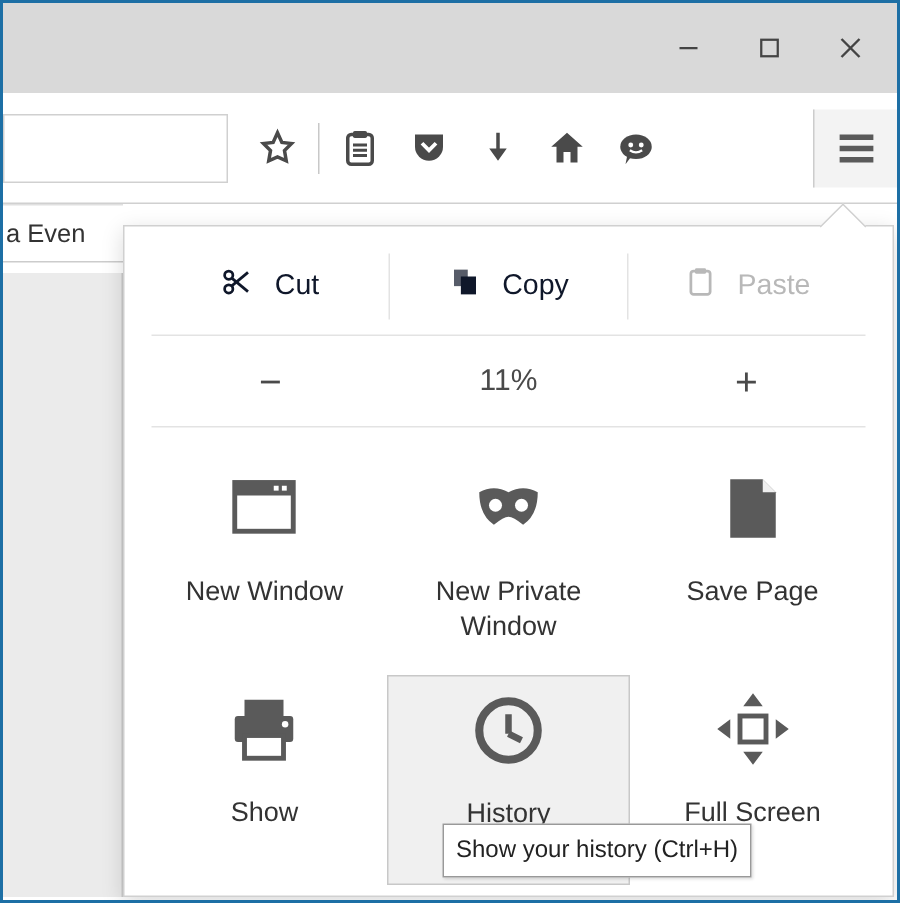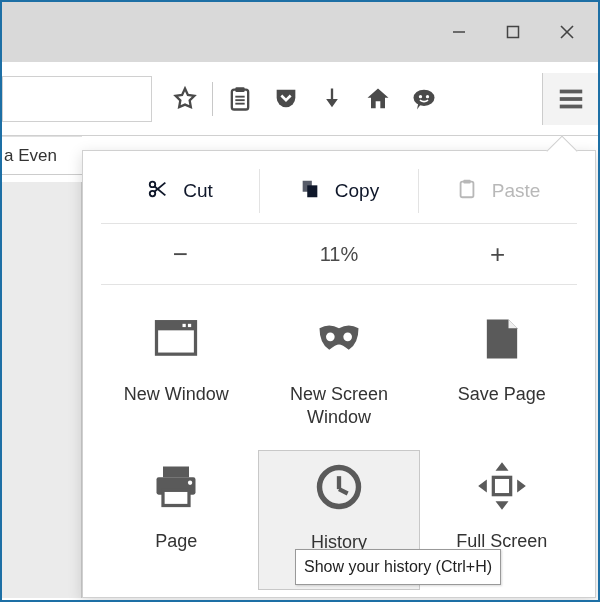--- a/index.html
+++ b/index.html
@@ -327,21 +327,21 @@
     </div>
 
     <div class="grid-cell">
       <div class="grid-icon">
         <svg viewBox="0 0 48 48">
             <path fill="currentColor" d="M6 14q9-5 18 0q9-5 18 0q0 14-9 20q-6-5-9-5t-9 5Q6 28 6 14z"></path>
             <circle cx="16" cy="22" r="4" fill="#fff"></circle>
             <circle cx="32" cy="22" r="4" fill="#fff"></circle>
           </svg>
       </div>
-      <div class="grid-label">New Screen Window</div>
+      <div class="grid-label">New Private Window</div>
     </div>
 
     <div class="grid-cell">
       <div class="grid-icon">
         <svg viewBox="0 0 48 48">
             <path fill="currentColor" d="M10 6h20l8 8v28H10z"></path>
             <path fill="#fff" d="M30 6v8h8" opacity=".9"></path>
           </svg>
       </div>
       <div class="grid-label">Save Page</div>
@@ -349,21 +349,21 @@
 
     <div class="grid-cell">
       <div class="grid-icon">
         <svg viewBox="0 0 48 48">
             <rect x="12" y="6" width="24" height="10" fill="currentColor"></rect>
             <rect x="6" y="16" width="36" height="16" rx="2" fill="currentColor"></rect>
             <rect x="12" y="28" width="24" height="14" fill="#fff" stroke="currentColor" stroke-width="3"></rect>
             <circle cx="37" cy="21" r="2" fill="#fff"></circle>
           </svg>
       </div>
-      <div class="grid-label">Page</div>
+      <div class="grid-label">Show</div>
     </div>
 
     <div class="grid-cell hovered">
       <div class="grid-icon">
         <svg viewBox="0 0 48 48">
             <circle cx="24" cy="24" r="18" fill="none" stroke="currentColor" stroke-width="5"></circle>
             <line x1="24" y1="14" x2="24" y2="26" stroke="currentColor" stroke-width="4"></line>
             <line x1="24" y1="26" x2="32" y2="30" stroke="currentColor" stroke-width="4"></line>
           </svg>
       </div>

